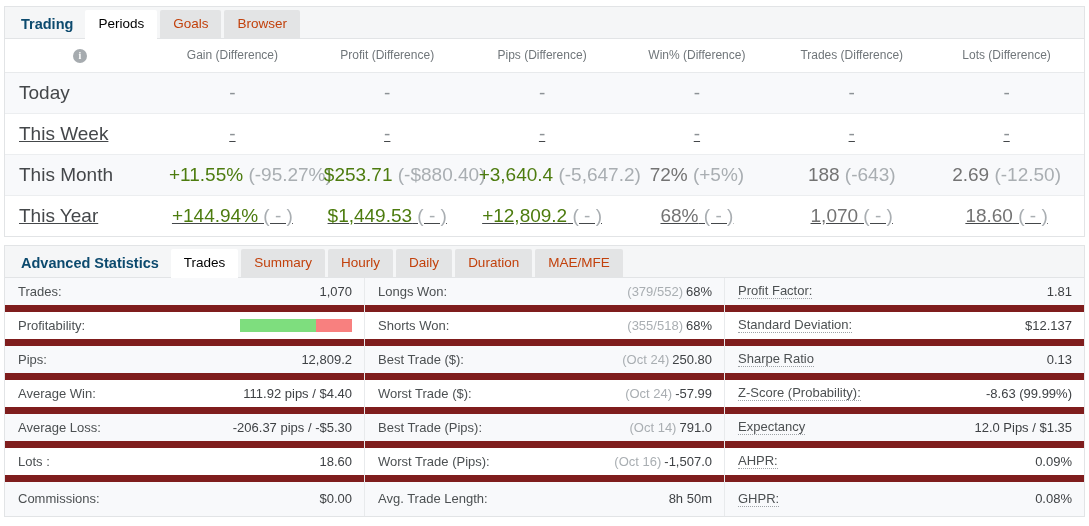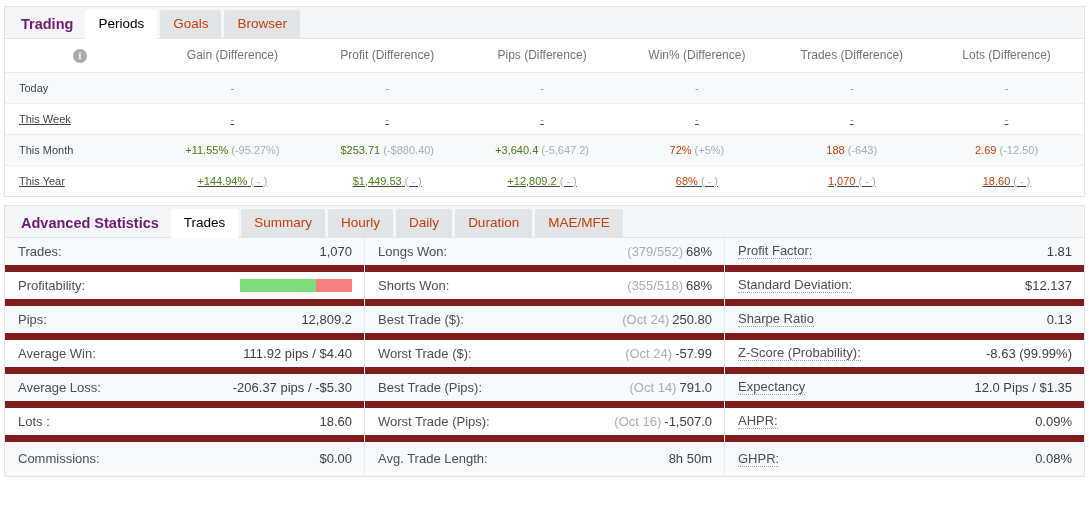--- a/index.html
+++ b/index.html
@@ -37,21 +37,21 @@
     background: #f5f6f7;
     border-bottom: 1px solid #e2e4e6;
     padding: 5px 8px 0 8px;
     height: 32px;
     box-sizing: border-box;
     position: relative;
   }
   .panel-title {
     font-weight: bold;
     font-size: 14.5px;
-    color: #701a75;
+    color: #0c4a6e;
     padding: 5px 12px 6px 8px;
     line-height: 16px;
     white-space: nowrap;
   }
   .tab {
     font-size: 13.5px;
     color: #c2410c;
     padding: 6px 13px 7px 13px;
     line-height: 15px;
     white-space: nowrap;
@@ -81,21 +81,21 @@
     font-size: 12px;
     color: #70767a;
     text-align: center;
     padding: 9px 10px 9px 10px;
     border-bottom: 1px solid #e8eaec;
     background: #ffffff;
   }
   table.periods th.col-label { text-align: center; width: 130px; }
   table.periods td {
     padding: 9px 14px 9px 14px;
-    font-size: 11px;
+    font-size: 19px;
     text-align: center;
     border-bottom: 1px solid #eceef0;
     white-space: nowrap;
   }
   table.periods td.col-label {
     text-align: left;
     padding-left: 14px;
     color: #44474a;
   }
   table.periods tr.odd td { background: #f8f9fb; }
@@ -112,21 +112,21 @@
     font-size: 10px;
     font-weight: bold;
     line-height: 14px;
     text-align: center;
     font-family: "Liberation Serif", serif;
     vertical-align: middle;
     cursor: pointer;
   }
 
   .pos { color: #4d7c0f; }
-  .neu { color: #c2410c; }
+  .neu { color: #737373; }
   .dim { color: #a9aeb2; }
   .dash { color: #8d9296; }
 
   
   .stats-body {
     display: flex;
     background: #ffffff;
   }
   .stats-col {
     flex: 1 1 0;

